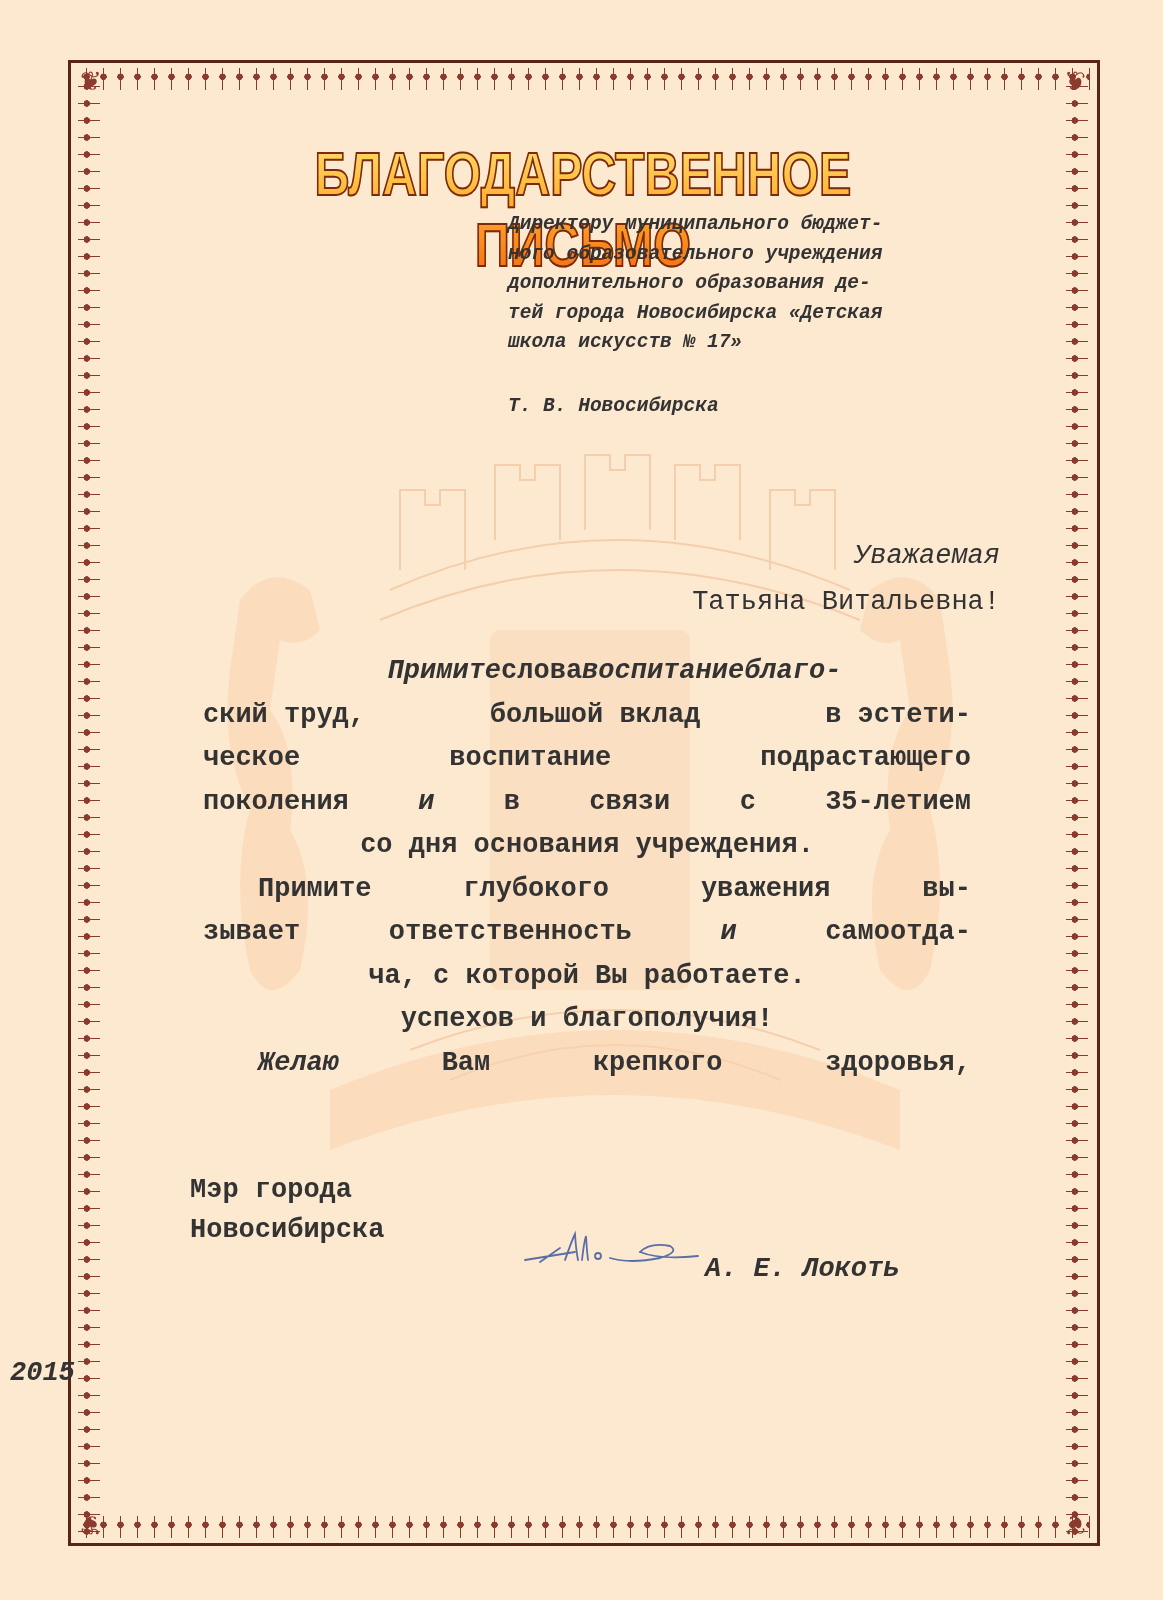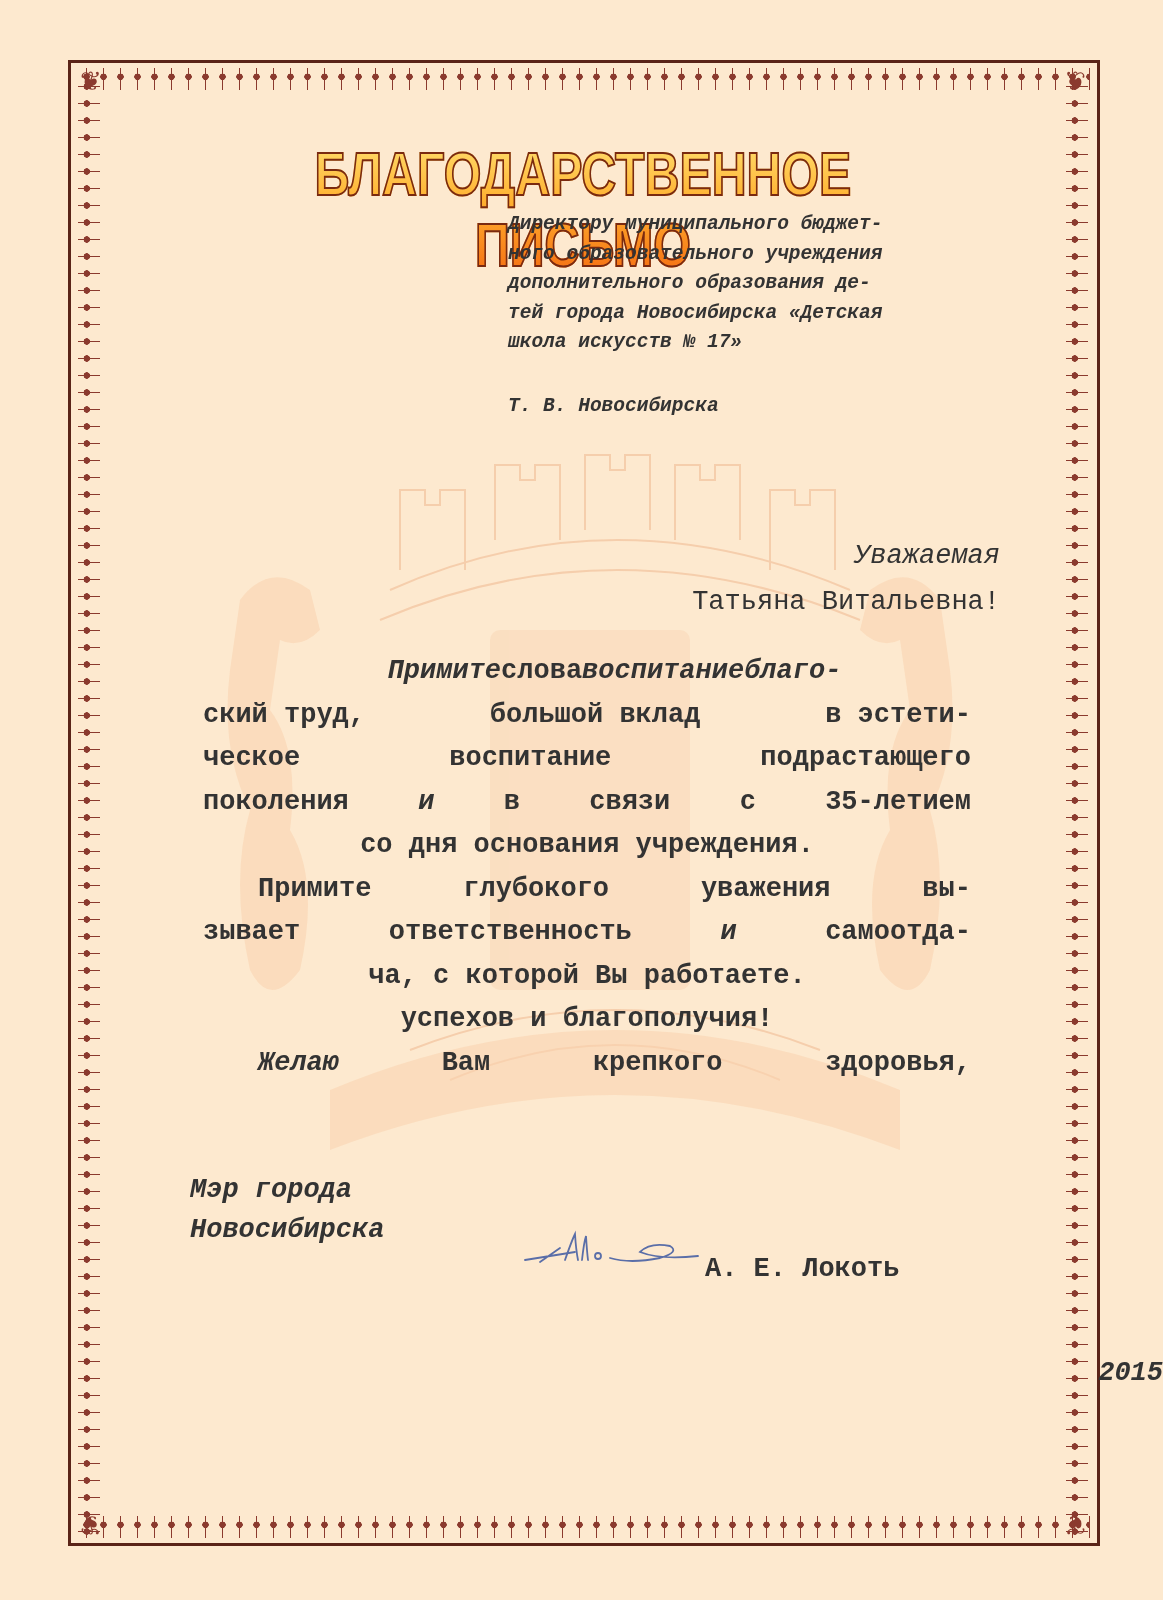--- a/index.html
+++ b/index.html
@@ -80,29 +80,29 @@
     position: absolute; left: 203px; top: 650px; width: 768px;
     font-weight: bold; font-size: 27px; line-height: 43.5px; color: #333;
   }
   .body-text .row { display: flex; justify-content: space-between; white-space: pre; }
   .body-text .row.left { justify-content: center; }
   .body-text .row.indent { padding-left: 55px; }
   .body-text .it { font-style: italic; }
 
   .sign-title {
     position: absolute; left: 190px; top: 1170px;
-    font-style: italic; font-weight: bold; font-size: 27px; line-height: 40px; color: #333;
+    font-weight: bold; font-size: 27px; line-height: 40px; color: #333;
   }
   .signature { position: absolute; left: 520px; top: 1230px; width: 190px; height: 40px; }
   .sign-name {
     position: absolute; left: 705px; top: 1254px;
-    font-weight: bold; font-size: 27px; color: #333;
+    font-style: italic; font-weight: bold; font-size: 27px; color: #333;
   }
   .year {
-    position: absolute; left: 0; width: 1163px; top: 1358px; text-align: right;
+    position: absolute; left: 0; width: 1163px; top: 1358px; text-align: left;
     font-style: italic; font-weight: bold; font-size: 27px; color: #333;
     padding-left: 10px; box-sizing: border-box;
   }
 </style>
 </head>
 <body>
 
 <div class="frame-outer"></div>
 <div class="ornament orn-top"></div>
 <div class="ornament orn-bottom"></div>

